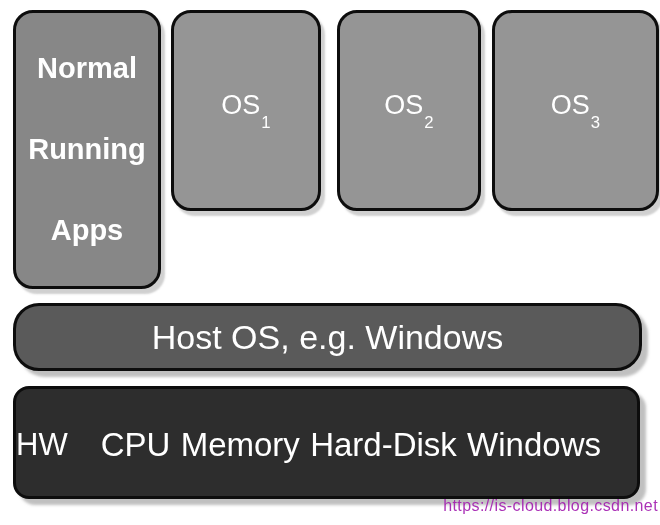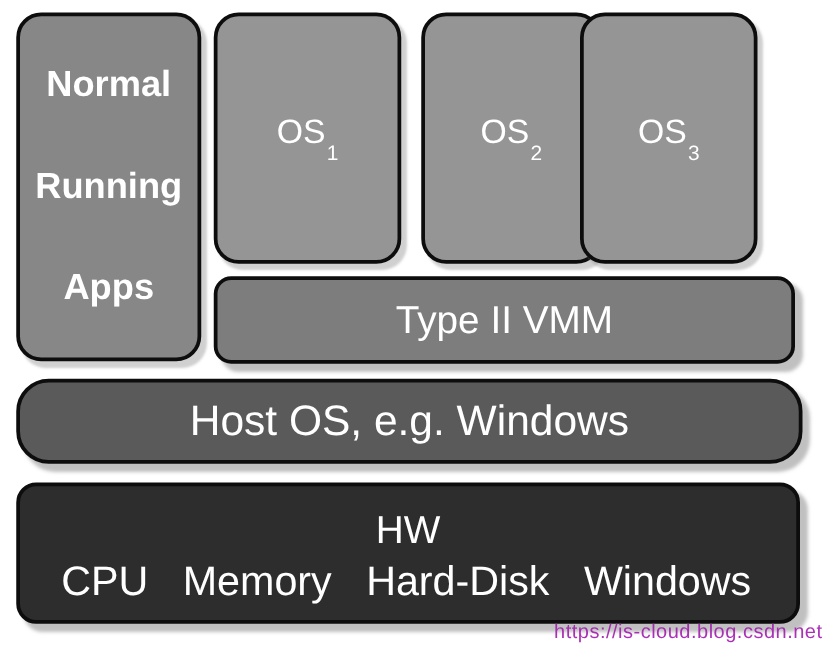--- a/index.html
+++ b/index.html
@@ -31,42 +31,42 @@
     font-weight: bold; font-size: 29px; line-height: 49px;
   }
   .os {
     top: 10px; height: 201px;
     background: #959595; border-radius: 20px;
     font-size: 27px;
     padding-bottom: 10px;
   }
   .os1 { left: 171px; width: 150px; }
   .os2 { left: 337px; width: 144px; }
-  .os3 { left: 464px; width: 142px; }
+  .os3 { left: 492px; width: 167px; }
   .os sub {
     font-size: 0.62em;
     position: relative;
     top: 0.45em;
     margin-left: 1px;
     line-height: 0;
   }
   .vmm {
     left: 171px; top: 221px; width: 465px; height: 70px;
     background: #7d7d7d; border-radius: 14px;
     font-size: 31px;
   }
   .host {
     left: 13px; top: 303px; width: 629px; height: 68px;
     background: #5a5a5a; border-radius: 26px;
     font-size: 34px;
   }
   .hw {
     left: 13px; top: 386px; width: 627px; height: 113px;
     background: #2d2d2d; border-radius: 16px;
-    flex-direction: column;
+    flex-direction: row;
     justify-content: center;
     padding-top: 4px;
   }
   .hw-title { font-size: 31px; line-height: 40px; }
   .hw-row {
     display: flex;
     justify-content: space-between;
     width: 100%;
     box-sizing: border-box;
     padding: 0 36px 0 33px;
@@ -102,23 +102,20 @@
   </div>
 
   <div class="box os os2 shadow-sm">
     <span><span>OS</span><sub>2</sub></span>
   </div>
 
   <div class="box os os3 shadow-sm">
     <span><span>OS</span><sub>3</sub></span>
   </div>
 
-  <div class="box vmm shadow-lg">
-    <span>Type II VMM</span>
-  </div>
 
   <div class="box host shadow-lg">
     <span>Host OS, e.g. Windows</span>
   </div>
 
   <div class="box hw shadow-lg">
     <div class="hw-title">HW</div>
     <div class="hw-row">
       <span>CPU</span>
       <span>Memory</span>

